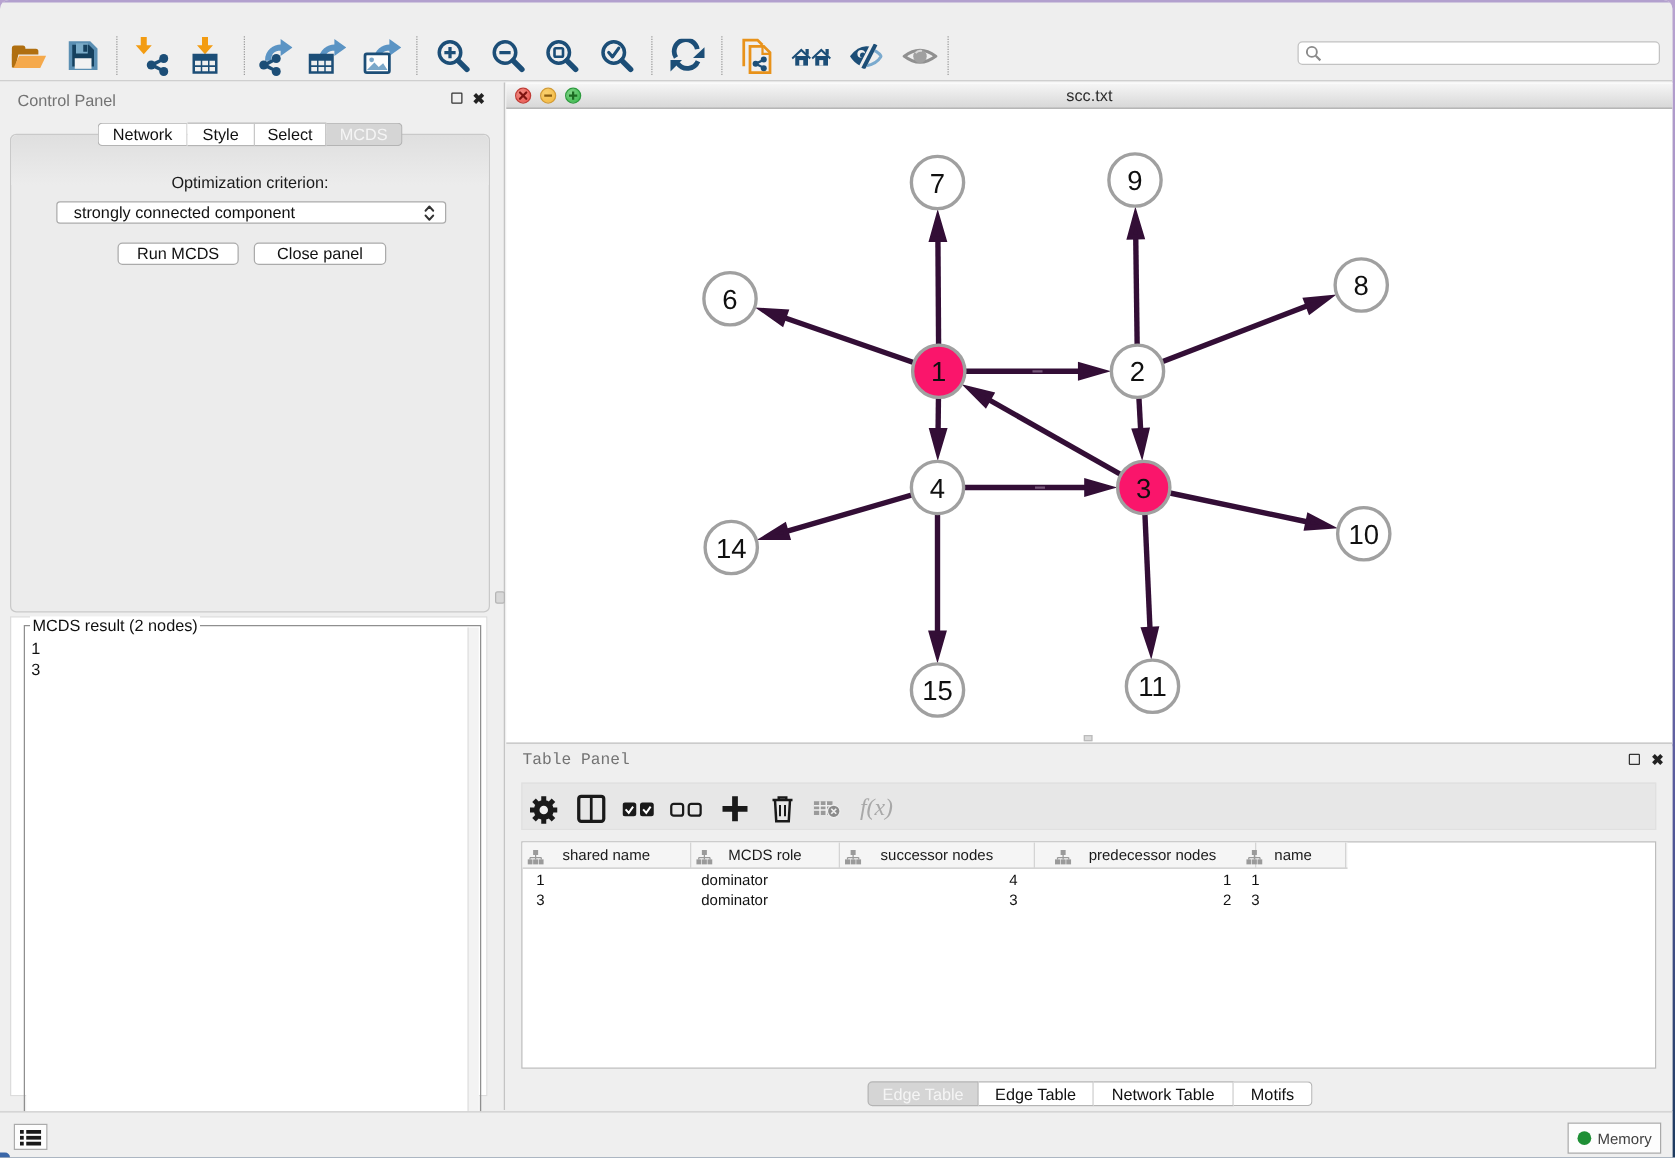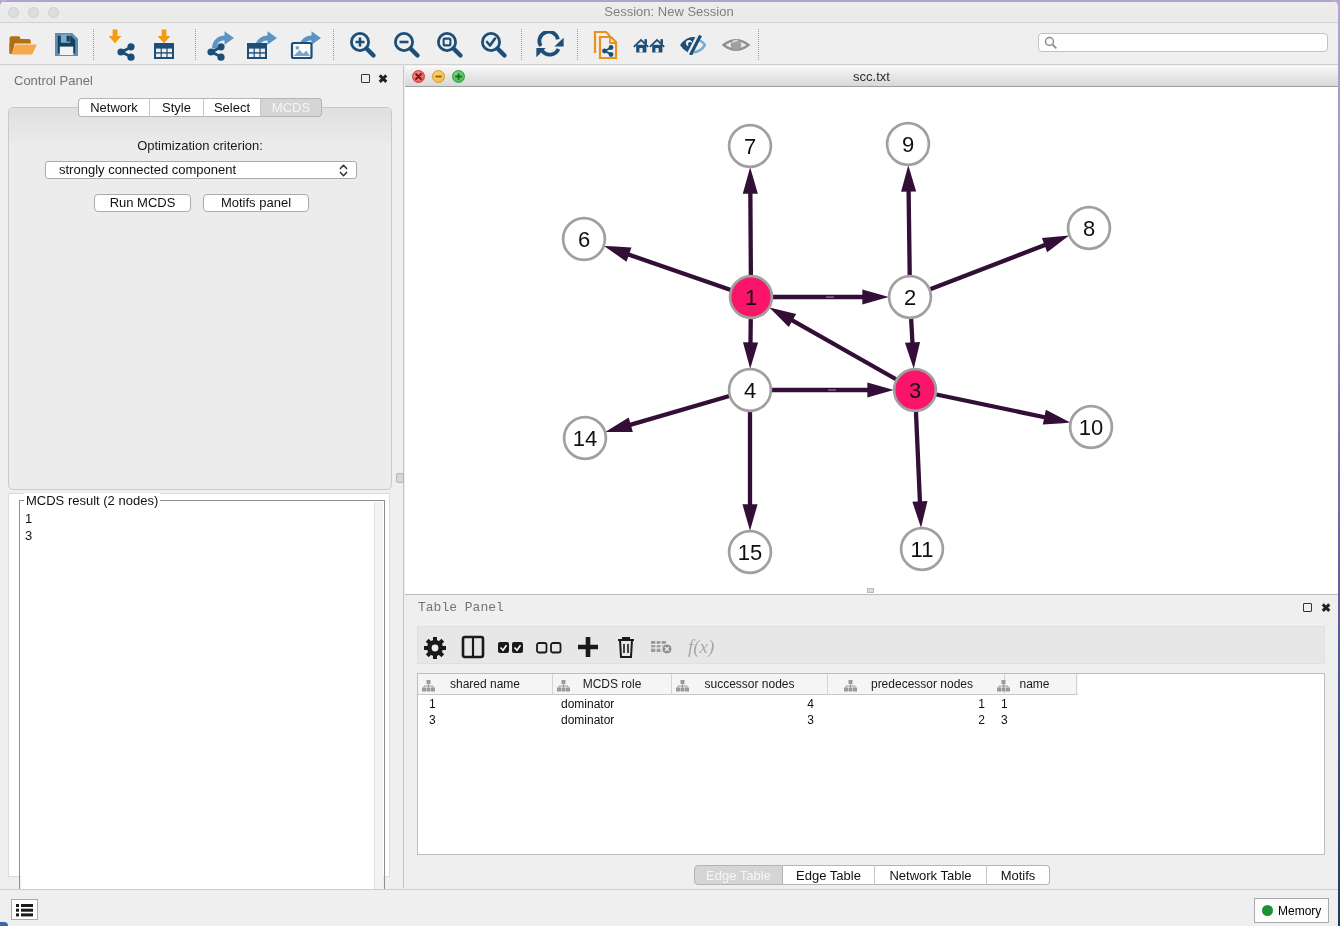--- a/index.html
+++ b/index.html
@@ -46,31 +46,25 @@
 #tpanel{position:absolute;left:405px;top:597px;width:933px;height:291px;background:#efefef;}
 #tablebox{position:absolute;left:12px;top:76px;width:908px;height:182px;background:#fff;border:1px solid #bdbdbd;}
 #thead{position:absolute;left:0;top:0;width:660px;height:21px;background:#f5f5f5;border-bottom:1px solid #c9c9c9;font-size:12px;color:#1a1a1a;}
 .hc{position:absolute;top:0;height:21px;border-right:1px solid #d4d4d4;text-align:center;line-height:21px;}
 .hicon{position:absolute;top:4px;}
 .trow{position:absolute;width:660px;height:16px;font-size:12px;color:#111;}
 .tc{position:absolute;top:0;height:16px;line-height:16px;}
 
 #statusbar{position:absolute;left:0;top:889px;width:1338px;height:37px;background:#efefef;border-top:1px solid #cdcdcd;}
 #listbtn{position:absolute;left:11px;top:9px;width:27px;height:21px;background:#fdfdfd;border:1px solid #ababab;}
-#membtn{position:absolute;left:1254px;top:8px;width:75px;height:25px;background:#fdfdfd;border:1px solid #a9a9a9;font-size:12px;color:#000000;}
+#membtn{position:absolute;left:1254px;top:8px;width:75px;height:25px;background:#fdfdfd;border:1px solid #a9a9a9;font-size:12px;color:#404040;}
 </style></head>
 <body>
 <div id="win">
   <div style="position:absolute;left:0;top:0;width:100%;height:2px;background:#b2a0ce;z-index:60;"></div>
-  <div id="titlebar">
-    <div class="tl" style="left:8px;"></div>
-      <div class="tl" style="left:28px;"></div>
-      <div class="tl" style="left:48px;"></div>
-    <div id="title-text">Session: New Session</div>
-  </div>
   <div id="toolbar">
       <div class="tbi" style="left:8px;width:30px;">
         <svg width="30" height="24" viewBox="0 0 30 24" style="">
           <path d="M1.5,5.5 q0,-2.2 2.2,-2.2 h6.6 q2,0 2,2 v0.6 h8.4 q2,0 2,2 v2.6 l-3.6,0 -12.4,0 -2.5,10.6 q-2.7,0 -2.7,-2.6 Z" fill="#b06f10"></path>
           <path d="M1.5,10 h4 l-1.5,11 h-2.5 Z" fill="#b06f10"></path>
           <path d="M7.3,11.6 H28.9 L24.2,21.4 H2.9 Z" fill="#f5a94b"></path>
         </svg>
       </div>
       <div class="tbi" style="left:54px;width:25px;">
         <svg width="25" height="25" viewBox="0 0 25 25" style="">
@@ -286,21 +280,21 @@
       <div id="optlabel">Optimization criterion:</div>
       <div id="combo">strongly connected component
         <svg width="9" height="13" viewBox="0 0 9 13" style="position:absolute;right:8px;top:2px;">
             <g fill="none" stroke="#333" stroke-width="1.5" stroke-linecap="round" stroke-linejoin="round">
               <path d="M1.4,4.6 L4.5,1.2 L7.6,4.6"></path>
               <path d="M1.4,8.4 L4.5,11.8 L7.6,8.4"></path>
             </g>
           </svg>
       </div>
       <div class="btn" style="left:85px;top:86px;width:97px;">Run MCDS</div>
-      <div class="btn" style="left:194px;top:86px;width:106px;">Motifs panel</div>
+      <div class="btn" style="left:194px;top:86px;width:106px;">Close panel</div>
     </div>
     <div style="position:absolute;left:396px;top:407px;width:8px;height:10px;background:#d8d8d8;border:1px solid #b5b5b5;border-radius:2px;"></div>
     <div id="mcdsbox">
       <div id="fieldset">
         <div id="legend">MCDS result (2 nodes)</div>
         <div id="mtext">1<br>3</div>
         <div id="mscroll"></div>
       </div>
     </div>
   </div>

